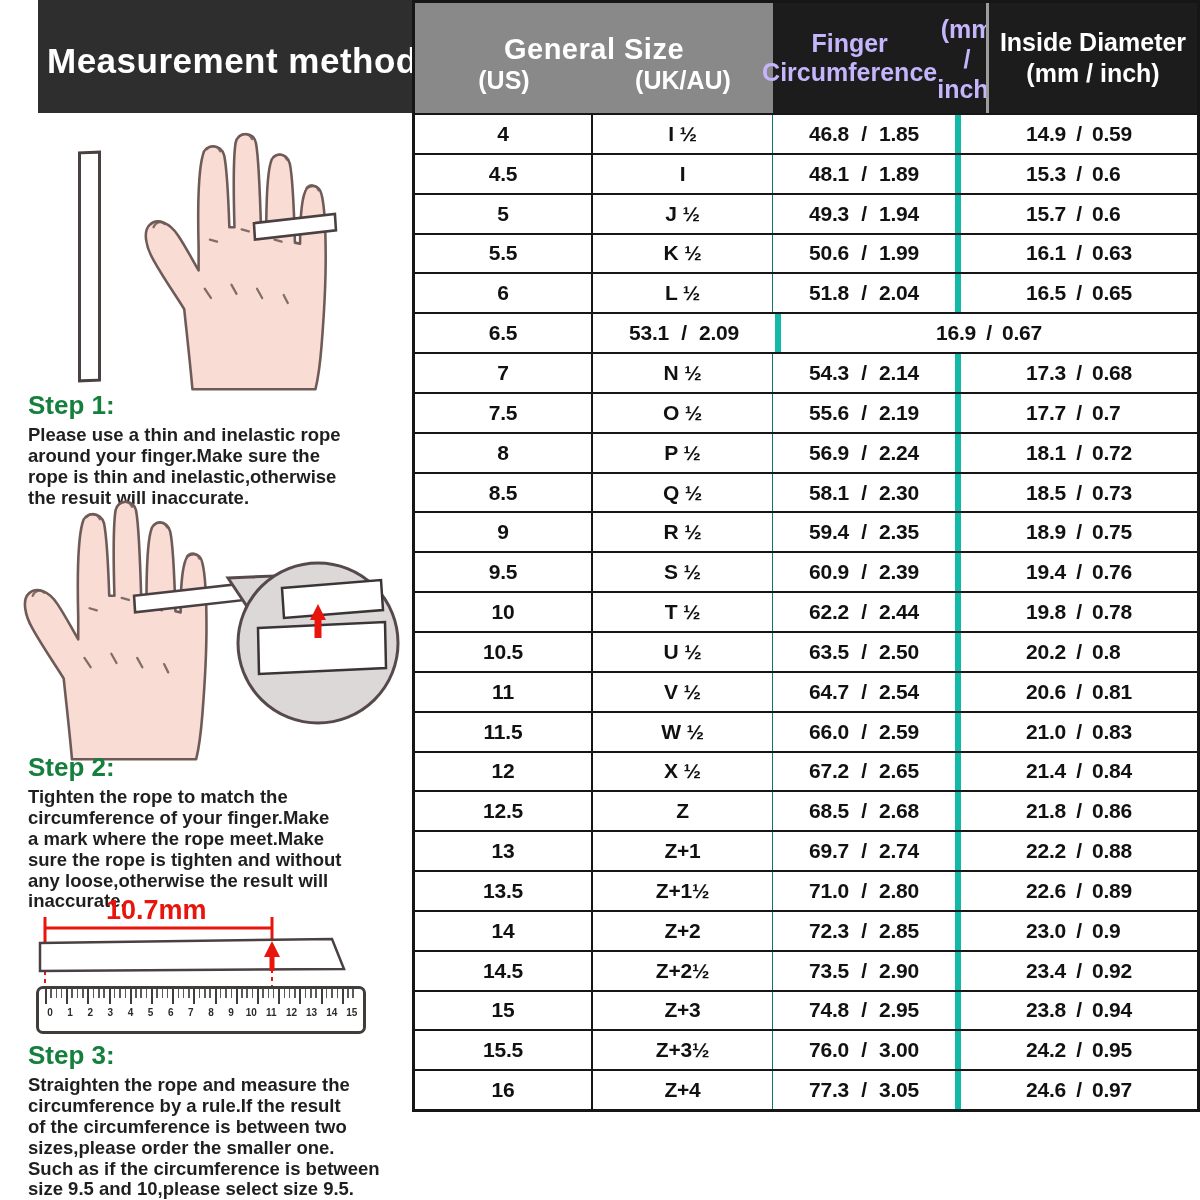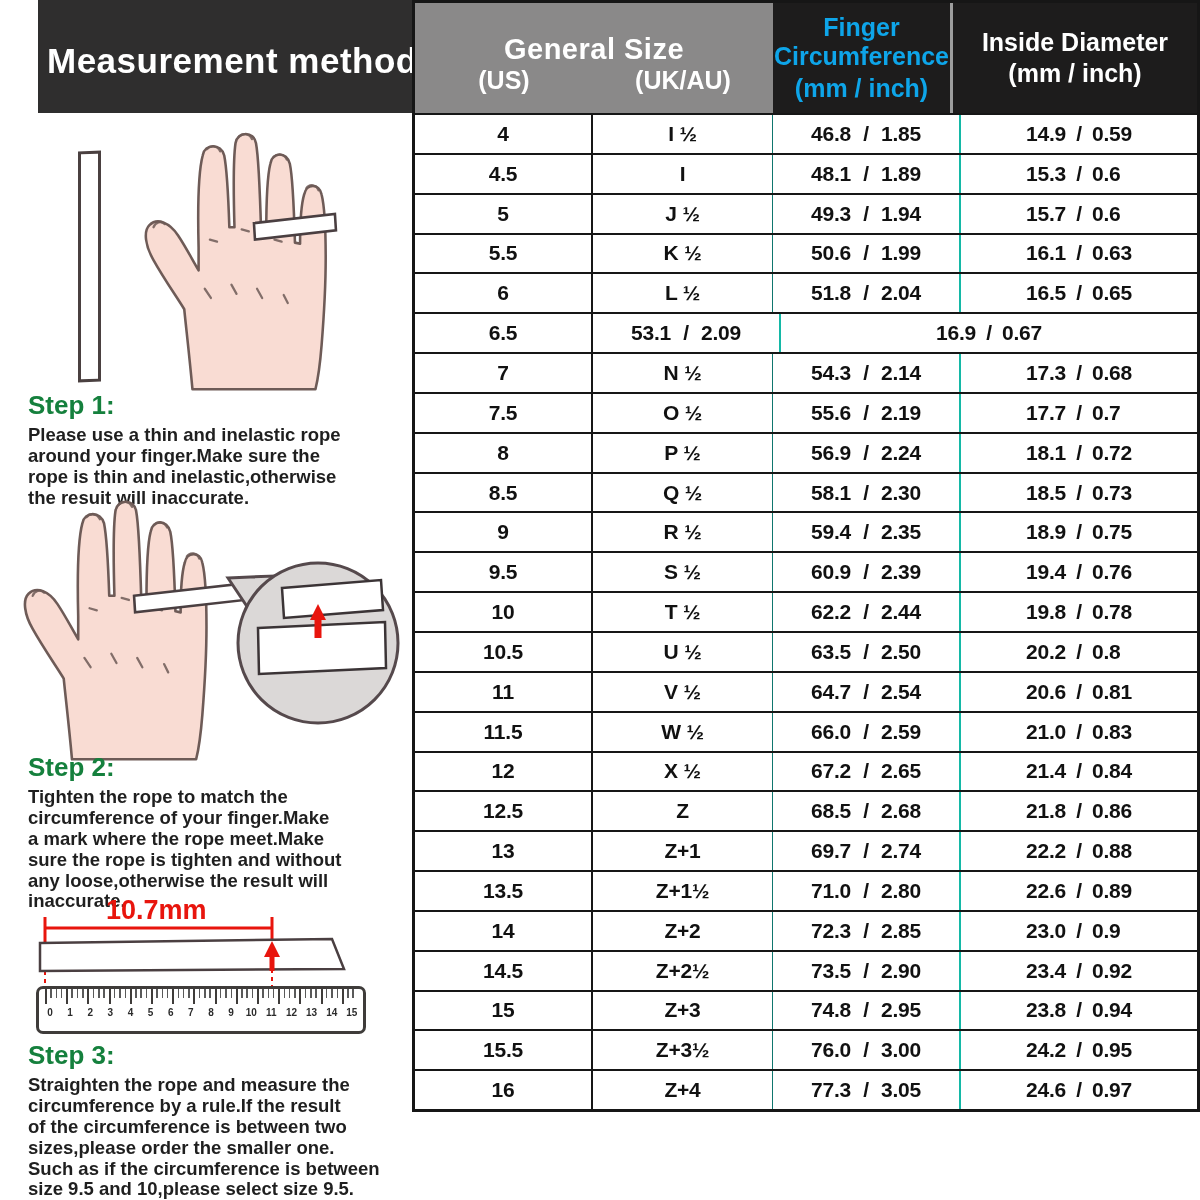--- a/index.html
+++ b/index.html
@@ -36,34 +36,34 @@
   .size-table { position:absolute; left:412px; top:0; width:788px; height:1112px;
                 border:3px solid #161616; background:#fff; display:flex; flex-direction:column; }
   .thead { display:flex; height:110px; flex:none; }
   .th-general { width:358px; background:#8a8989; color:#fff; display:flex; flex-direction:column;
                 justify-content:center; align-items:center; padding-top:12px; }
   .th-general .gs { font-size:29px; font-weight:bold; letter-spacing:0.5px; }
   .th-general .units { display:flex; width:100%; }
   .th-general .units span { font-weight:bold; font-size:25px; text-align:center; }
   .th-general .units .u1 { width:178px; }
   .th-general .units .u2 { width:180px; }
-  .th-circ { width:177px; background:#1d1c1c; color:#0ea5e9; display:flex; flex-direction:column;
+  .th-circ { width:213px; background:#1d1c1c; color:#c4b5fd; display:flex; flex-direction:row;
              justify-content:center; align-items:center; text-align:center; }
   .th-diam { flex:1; background:#1d1c1c; color:#fff; display:flex; flex-direction:column;
              justify-content:center; align-items:center; text-align:center; border-left:3px solid #9d9d9d; }
   .th-line { font-size:25px; font-weight:bold; line-height:1.15; white-space:pre-line; }
   .th-unit { font-size:25px; font-weight:bold; line-height:1.2; margin-top:2px; }
 
   .tbody { display:flex; flex-direction:column; flex:1; }
   .tr { display:flex; flex:1; border-top:2px solid #161616; background:#fff; }
   .td { display:flex; align-items:center; justify-content:center; font-size:21px; font-weight:bold;
         color:#111; letter-spacing:-0.2px; }
   .td-us   { width:178px; border-right:2px solid #161616; }
   .td-uk   { width:180px; border-right:1px solid #0f766e; }
-  .td-circ { width:188px; border-right:2px solid #14b8a6; }
+  .td-circ { width:188px; border-right:6px solid #14b8a6; }
   .td-diam { flex:1; }
   .pair-l { width:72px; text-align:right; }
   .pair-sep { width:30px; text-align:center; }
   .pair-r { width:72px; text-align:left; }
   .td-diam .pair-l { width:58px; } .td-diam .pair-sep { width:26px; } .td-diam .pair-r { width:58px; }
 </style>
 </head>
 <body>
 
 <div class="page">

